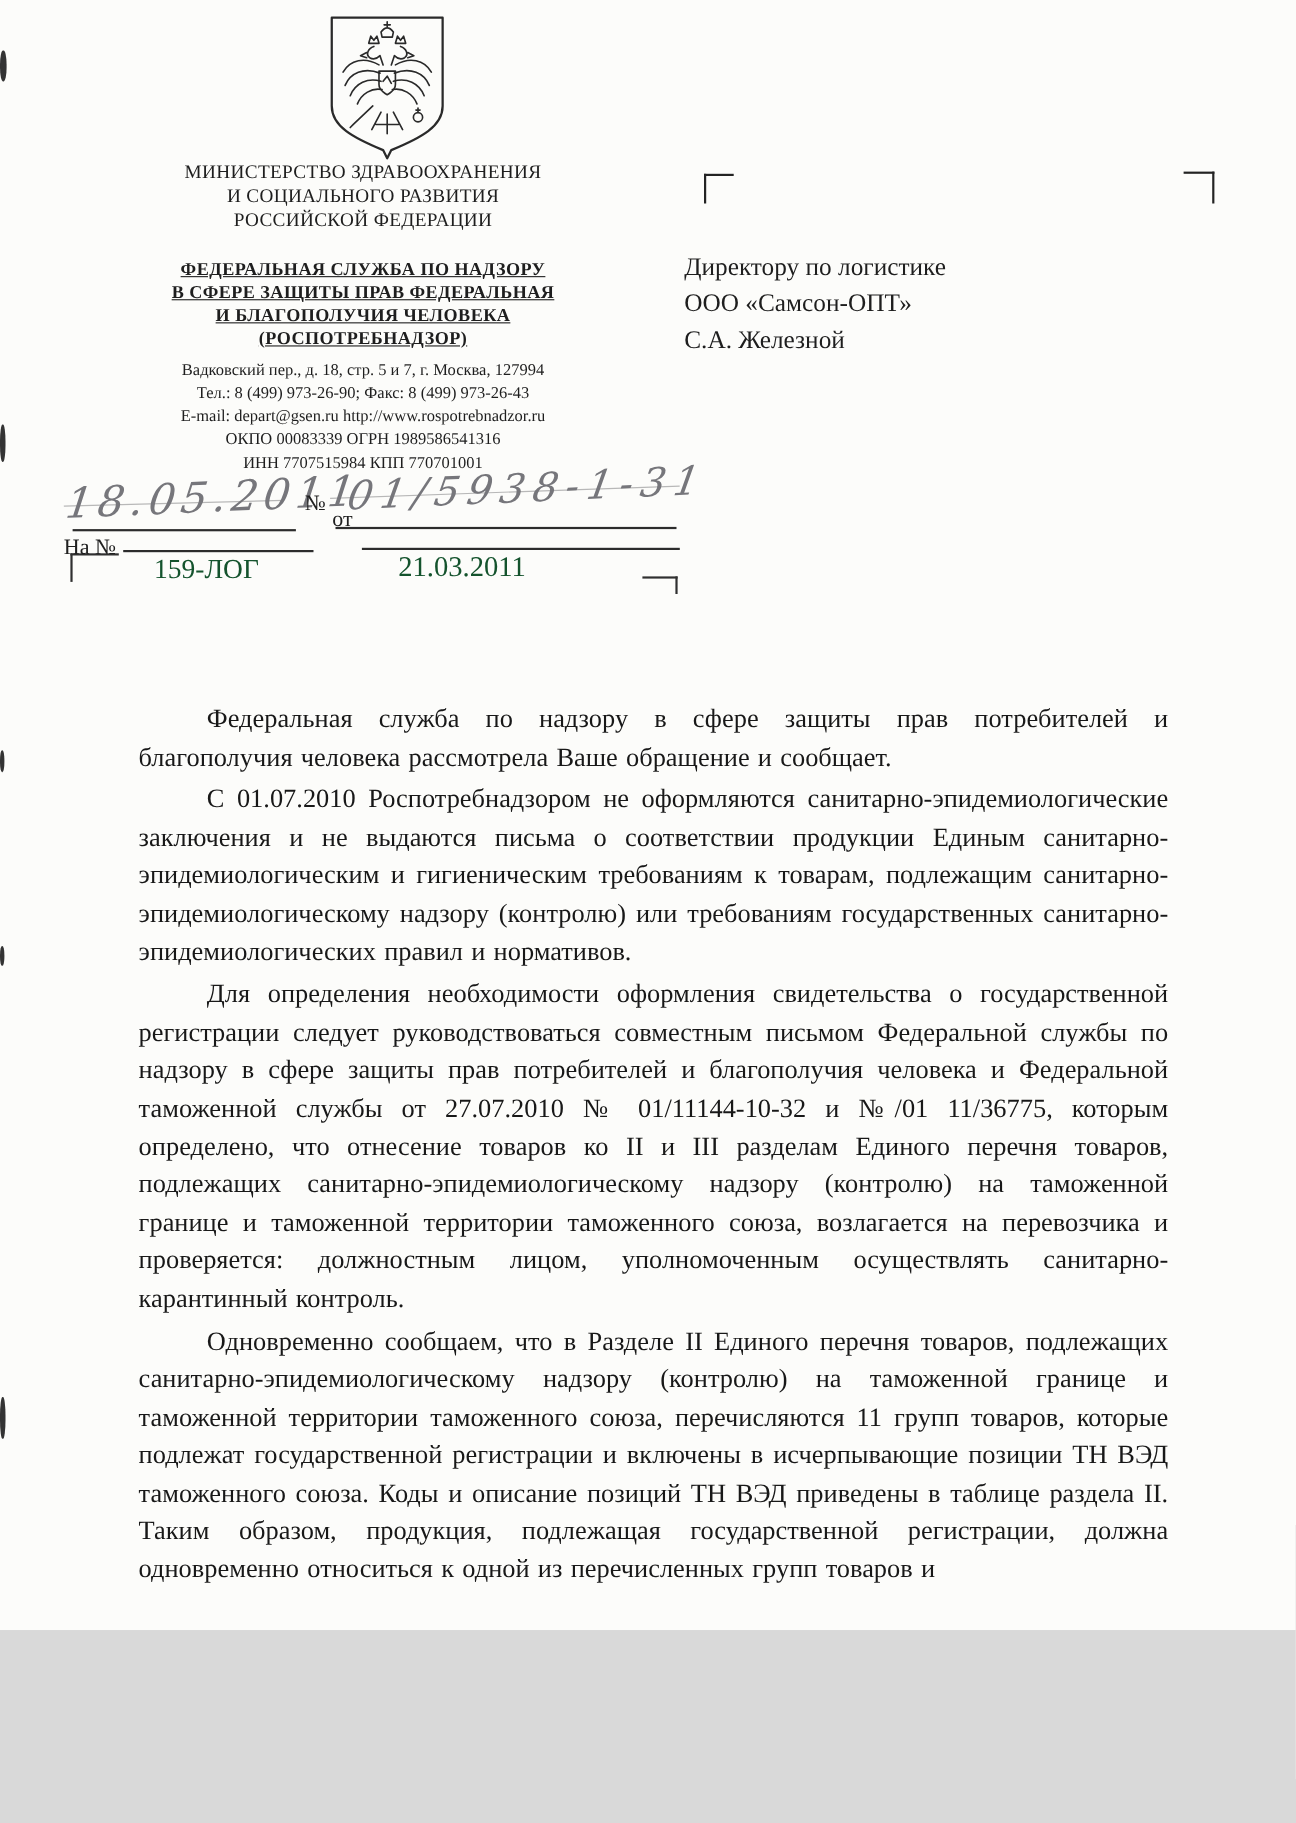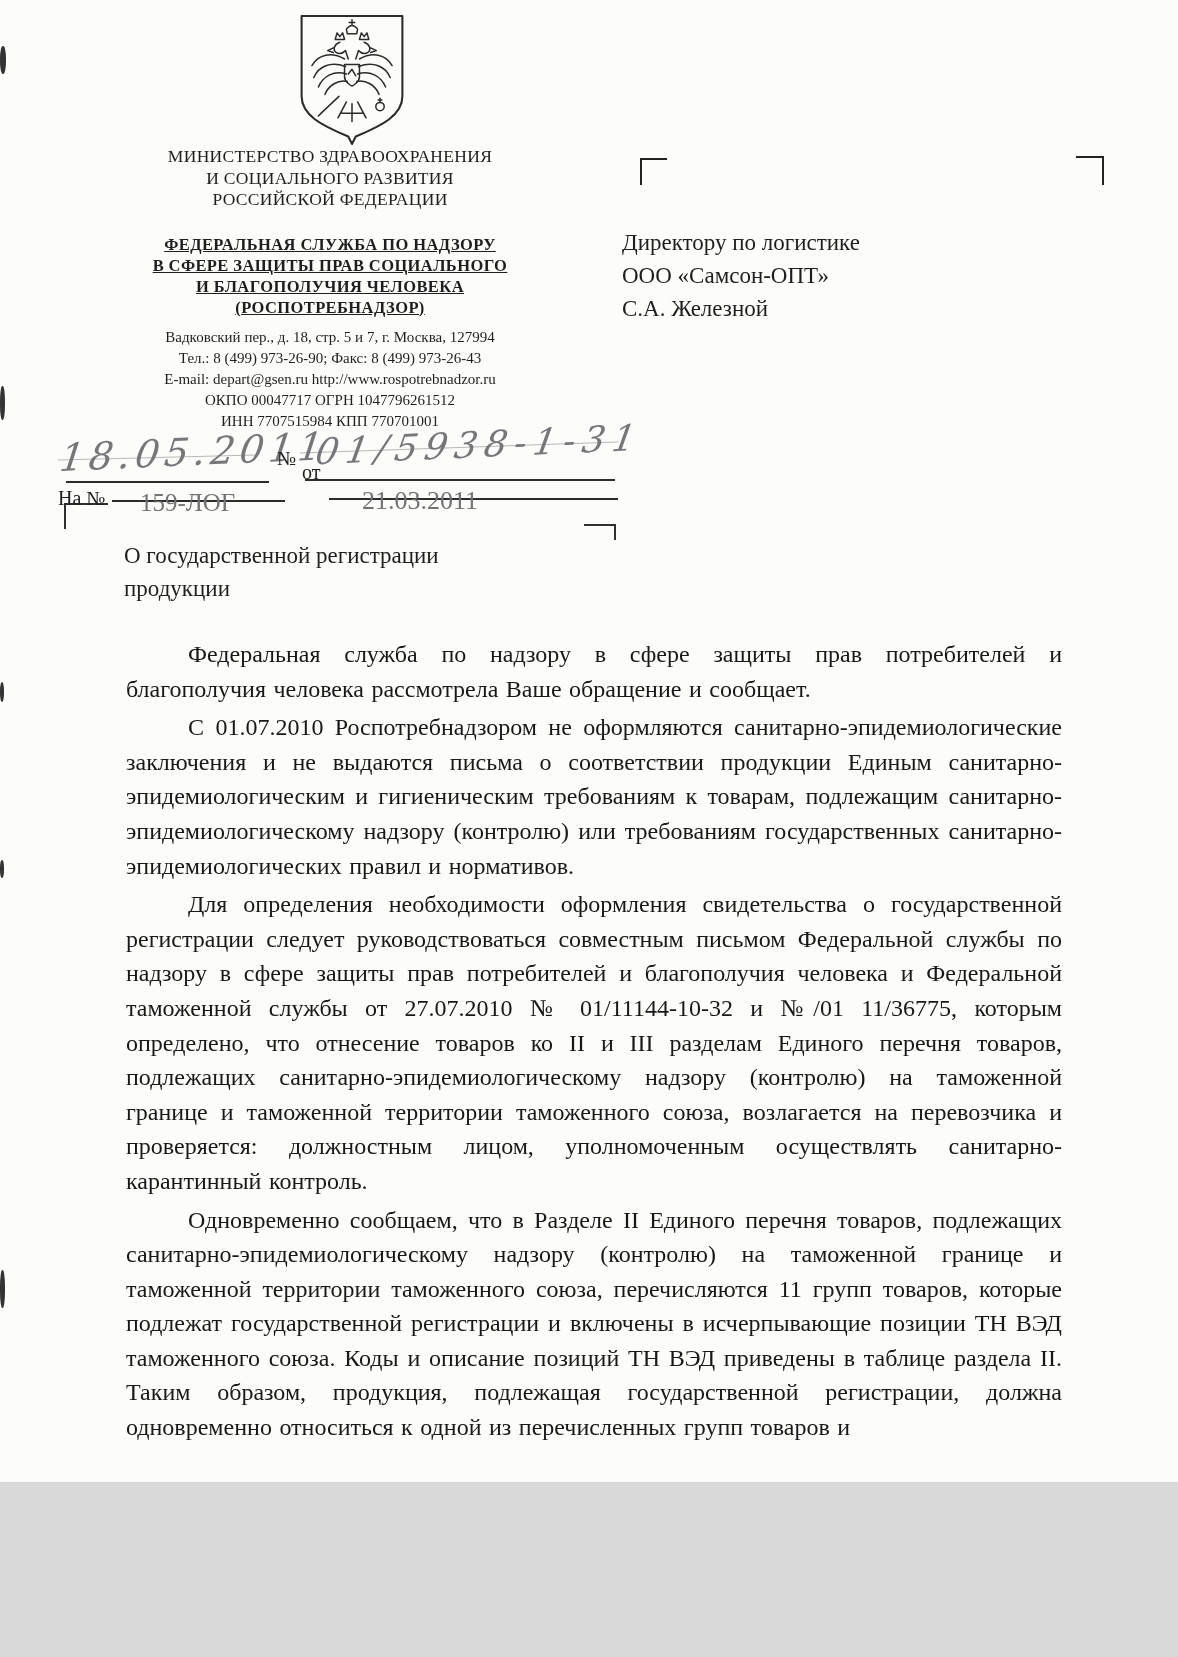--- a/index.html
+++ b/index.html
@@ -33,21 +33,21 @@
   .rule{position:absolute;border-top:2px solid #2c2c2c;}
   .faint{position:absolute;border-top:1.5px solid #b8b8b8;}
   .hand{
     position:absolute;color:#76767b;
     font-family:"DejaVu Serif",serif;font-style:italic;
     letter-spacing:5px;white-space:nowrap;
   }
   .hand-date{left:60px;top:430px;font-size:38px;transform:rotate(-2.5deg) skewX(-10deg);}
   .hand-number{left:316px;top:424px;font-size:36px;transform:rotate(-2.5deg) skewX(-12deg);letter-spacing:7px;}
   .ref-label{position:absolute;font-size:20px;color:#202020;}
-  .typed-ref{position:absolute;color:#737373;white-space:nowrap;}
+  .typed-ref{position:absolute;color:#14532d;white-space:nowrap;margin-top:15px;}
   
   .subject{position:absolute;left:124px;top:539px;font-size:23px;line-height:33px;}
   .body-text{
     position:absolute;left:122px;top:633px;width:944px;
     font-size:24px;line-height:34.6px;
     text-align:justify;color:#181818;word-spacing:1.5px;
   }
   .body-text p{margin:4px;text-indent:62px;}
   
   .art{position:absolute;background:#333;border-radius:45%;}
@@ -83,29 +83,29 @@
       <path d="M90,96 v-4 M88,94 h4"></path>
     </svg>
   </div>
 
   <div class="letterhead">
     <div class="ministry-line">МИНИСТЕРСТВО ЗДРАВООХРАНЕНИЯ</div>
     <div class="ministry-line">И СОЦИАЛЬНОГО РАЗВИТИЯ</div>
     <div class="ministry-line">РОССИЙСКОЙ ФЕДЕРАЦИИ</div>
     <div class="agency">
       <div class="agency-line">ФЕДЕРАЛЬНАЯ СЛУЖБА ПО НАДЗОРУ</div>
-      <div class="agency-line">В СФЕРЕ ЗАЩИТЫ ПРАВ СОЦИАЛЬНОГО</div>
+      <div class="agency-line">В СФЕРЕ ЗАЩИТЫ ПРАВ ФЕДЕРАЛЬНАЯ</div>
       <div class="agency-line">И БЛАГОПОЛУЧИЯ ЧЕЛОВЕКА</div>
       <div class="agency-line">(РОСПОТРЕБНАДЗОР)</div>
     </div>
     <div class="contacts">
       <div class="contact-line">Вадковский пер., д. 18, стр. 5 и 7,  г. Москва, 127994</div>
       <div class="contact-line">Тел.: 8 (499) 973-26-90; Факс: 8 (499) 973-26-43</div>
       <div class="contact-line">E-mail: depart@gsen.ru  http://www.rospotrebnadzor.ru</div>
-      <div class="contact-line">ОКПО 00047717  ОГРН 1047796261512</div>
+      <div class="contact-line">ОКПО 00083339  ОГРН 1989586541316</div>
       <div class="contact-line">ИНН 7707515984  КПП 770701001</div>
     </div>
   </div>
 
   <div class="addressee">
     <div>Директору по логистике</div>
     <div>ООО «Самсон-ОПТ»</div>
     <div>С.А. Железной</div>
   </div>
 
@@ -124,24 +124,20 @@
   <div class="hand hand-number">01/5938-1-31</div>
   <div class="rule" style="left:305px;top:479px;width:310px;"></div>
 
   <div class="ref-label" style="left:58px;top:487px;">На №</div>
   <div class="rule" style="left:112px;top:500px;width:173px;"></div>
   <div class="typed-ref" style="left:140px;top:489px;font-size:25px;">159-ЛОГ</div>
   <div class="ref-label" style="left:302px;top:461px;">от</div>
   <div class="rule" style="left:329px;top:498px;width:289px;"></div>
   <div class="typed-ref" style="left:362px;top:486px;font-size:26px;">21.03.2011</div>
 
-  <div class="subject">
-    <div>О государственной регистрации</div>
-    <div>продукции</div>
-  </div>
 
   <div class="body-text">
     <p>Федеральная служба по надзору в сфере защиты прав потребителей и благополучия человека рассмотрела Ваше обращение и сообщает.</p>
     <p>С 01.07.2010 Роспотребнадзором не оформляются санитарно-эпидемиологические заключения и не выдаются письма о соответствии продукции Единым санитарно-эпидемиологическим и гигиеническим требованиям к товарам, подлежащим санитарно-эпидемиологическому надзору (контролю) или требованиям государственных санитарно-эпидемиологических правил и нормативов.</p>
     <p>Для определения необходимости оформления свидетельства о государственной регистрации следует руководствоваться совместным письмом Федеральной службы по надзору в сфере защиты прав потребителей и благополучия человека и Федеральной таможенной службы от 27.07.2010 № 01/11144-10-32 и №/01 11/36775, которым определено, что отнесение товаров ко II и III разделам Единого перечня товаров, подлежащих санитарно-эпидемиологическому надзору (контролю) на таможенной границе и таможенной территории таможенного союза, возлагается на перевозчика и проверяется: должностным лицом, уполномоченным осуществлять санитарно-карантинный контроль.</p>
     <p>Одновременно сообщаем, что в Разделе II Единого перечня товаров, подлежащих санитарно-эпидемиологическому надзору (контролю) на таможенной границе и таможенной территории таможенного союза, перечисляются 11 групп товаров, которые подлежат государственной регистрации и включены в исчерпывающие позиции ТН ВЭД таможенного союза. Коды и описание позиций ТН ВЭД приведены в таблице раздела II. Таким образом, продукция, подлежащая государственной регистрации, должна одновременно относиться к одной из перечисленных групп товаров и</p>
   </div>
 
   <div class="art" style="left:0;top:46px;width:6px;height:28px;"></div>
   <div class="art" style="left:0;top:386px;width:5px;height:34px;"></div>

